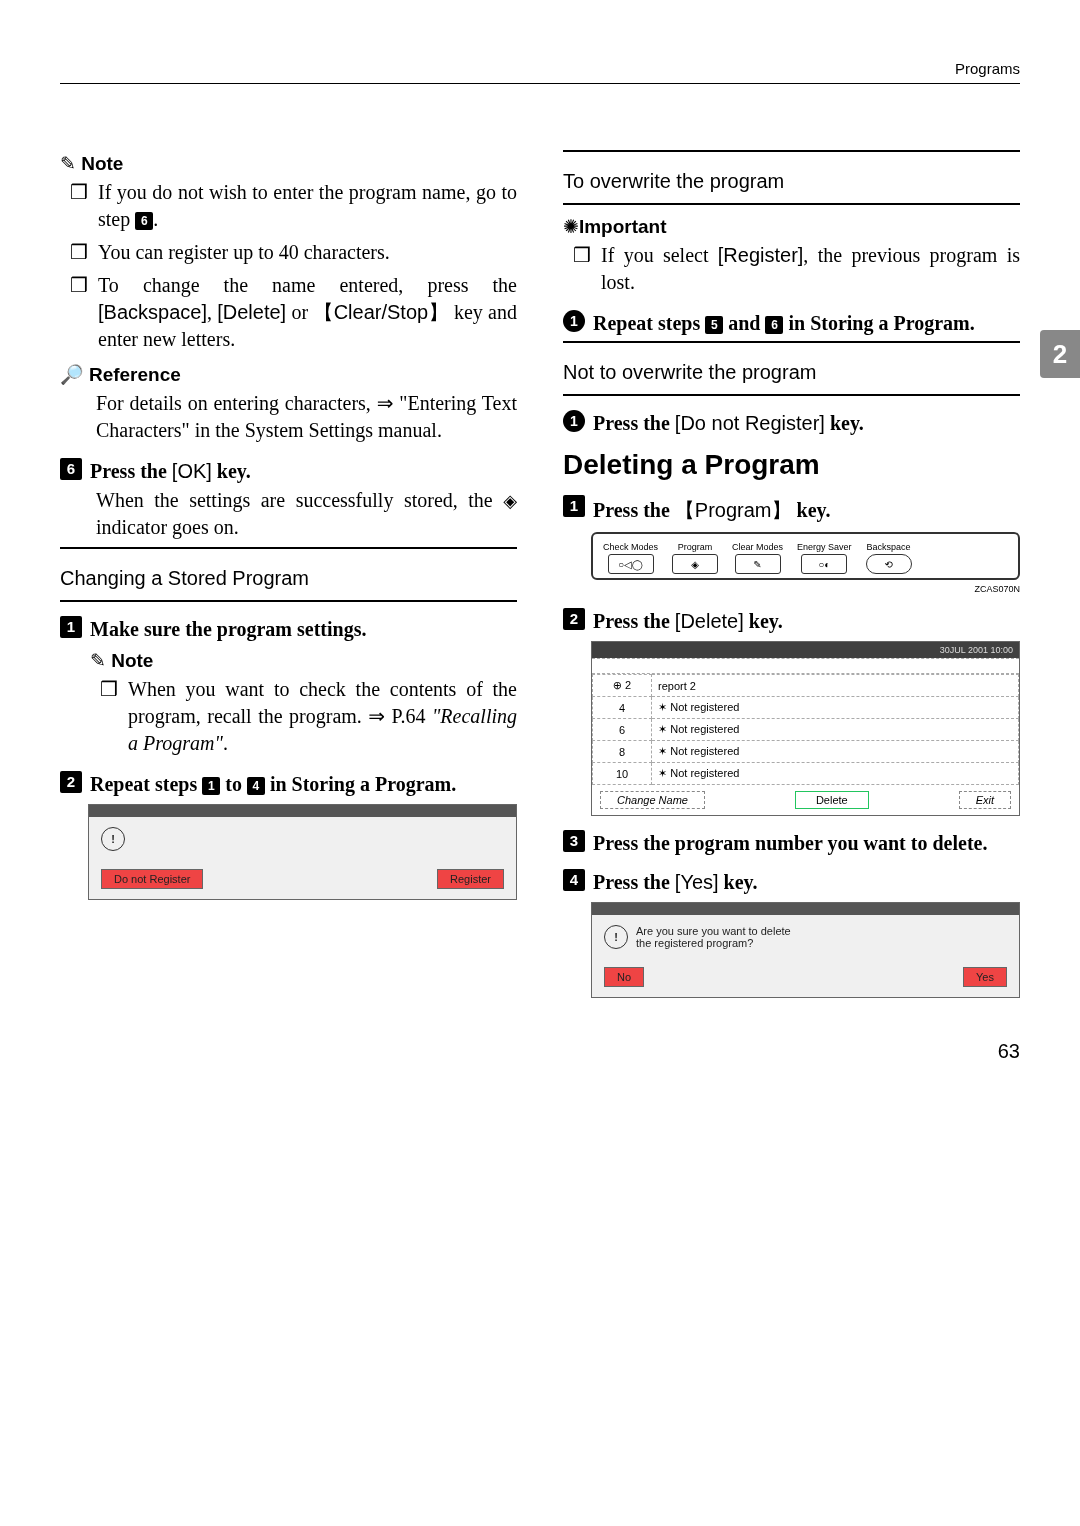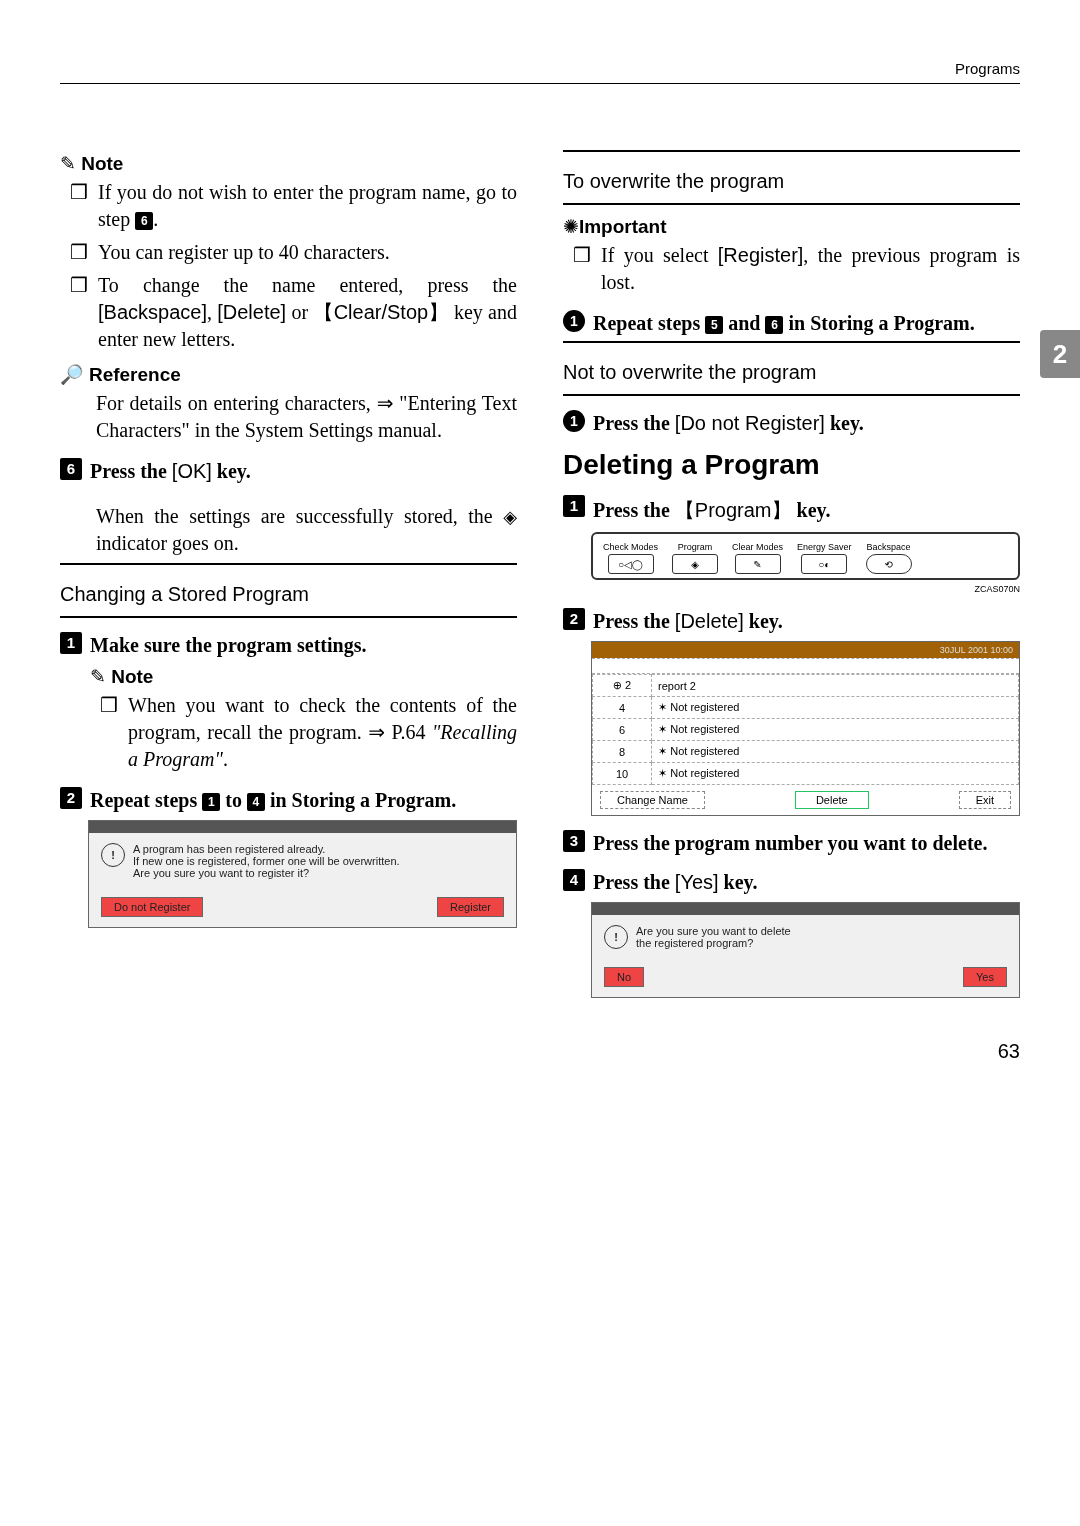--- a/index.html
+++ b/index.html
@@ -83,21 +83,21 @@
     display: flex;
     align-items: flex-start;
     gap: 8px;
   }
   .step-line .txt { padding-top: 2px; }
   .step-body {
     font-size: 20px;
     line-height: 1.35;
     padding-left: 36px;
     text-align: justify;
-    margin-top: 20px;
+    margin-top: 4px;
   }
   .badge {
     display: inline-block;
     min-width: 22px;
     height: 22px;
     background: #000;
     color: #fff;
     font-family: Arial, sans-serif;
     font-weight: bold;
     font-size: 15px;
@@ -164,28 +164,28 @@
     margin:8px 0 4px 28px; font-family:Arial,sans-serif; font-size:10px;
     display:flex; gap:14px; align-items:flex-start;text-align:center;
   }
   .dkey { display:flex; flex-direction:column; align-items:center; gap:2px;}
   .dkey .cap{font-size:9px;}
   .dkey .k { border:1px solid #333; border-radius:3px; width:44px; height:18px; display:flex; align-items:center; justify-content:center;}
   .zcap { text-align:right; font-size:9px; font-family:Arial,sans-serif; margin:0 0 10px 28px;}
   .listshot {
     border:1px solid #666; margin:8px 0 12px 28px; font-family:Arial,sans-serif; font-size:11px;
   }
-  .listshot .topdark{ background:#a16207;color:#ddd; font-size:9px; text-align:right; padding:3px 6px;}
+  .listshot .topdark{ background:#404040;color:#ddd; font-size:9px; text-align:right; padding:3px 6px;}
   .listshot .hdr{ border-top:1px dashed #aaa; border-bottom:1px dashed #aaa; height:14px;}
   .listshot table{ width:100%; border-collapse:collapse;}
   .listshot td{ border:1px dashed #aaa; padding:4px 6px; font-size:11px;}
   .listshot .num{ width:46px; text-align:center;}
   .listshot .foot{ display:flex; justify-content:space-between; padding:6px 8px; align-items:center;}
   .listshot .foot .mid{border:1px solid #22c55e; padding:2px 20px;}
-  .listshot .foot .side{border:1px dashed #888; padding:2px 16px;}
+  .listshot .foot .side{border:1px dashed #888; padding:2px 16px;font-style:italic;}
   .indent-sub { padding-left:30px; }
   .diamond { font-size:18px; }
   .inlinebadge {
     display:inline-block; width:18px; height:18px; background:#000; color:#fff;
     font-family:Arial,sans-serif; font-weight:bold; font-size:12px; text-align:center;
     line-height:18px; border-radius:2px; vertical-align:text-bottom;
   }
 </style>
 </head>
 <body>
@@ -252,25 +252,20 @@
             <span>Repeat steps </span><span class="inlinebadge">1</span><span> to </span><span class="inlinebadge">4</span><span> in Storing a Program.</span>
           </span>
         </div>
       </div>
 
       <div class="shot">
         <div class="bar"></div>
         <div class="body">
           <div style="display:flex; gap:8px;">
             <div style="border:1.5px solid #333;border-radius:50%;width:22px;height:22px;display:flex;align-items:center;justify-content:center;font-weight:bold;">!</div>
-            <div>
-              <div>A program has been registered already.</div>
-              <div>If new one is registered, former one will be overwritten.</div>
-              <div>Are you sure you want to register it?</div>
-            </div>
           </div>
         </div>
         <div class="btnrow">
           <div class="sbtn">Do not Register</div>
           <div class="sbtn">Register</div>
         </div>
       </div>
     </div>
 
     <div class="col">

